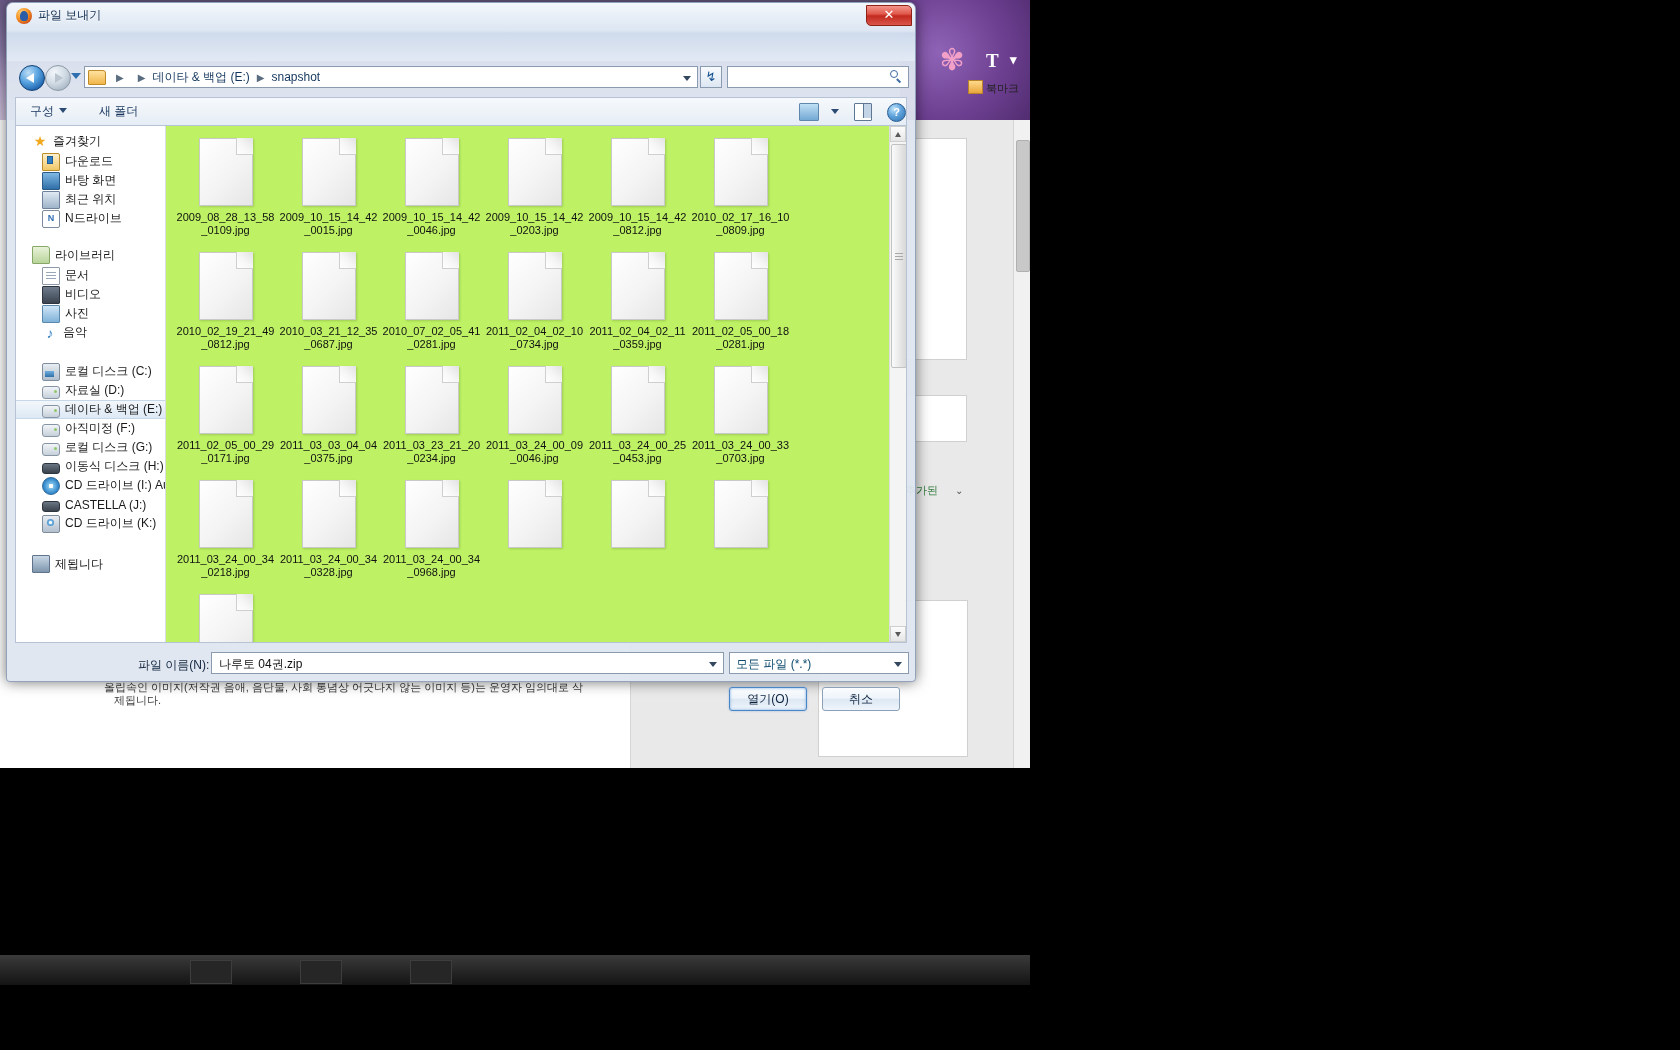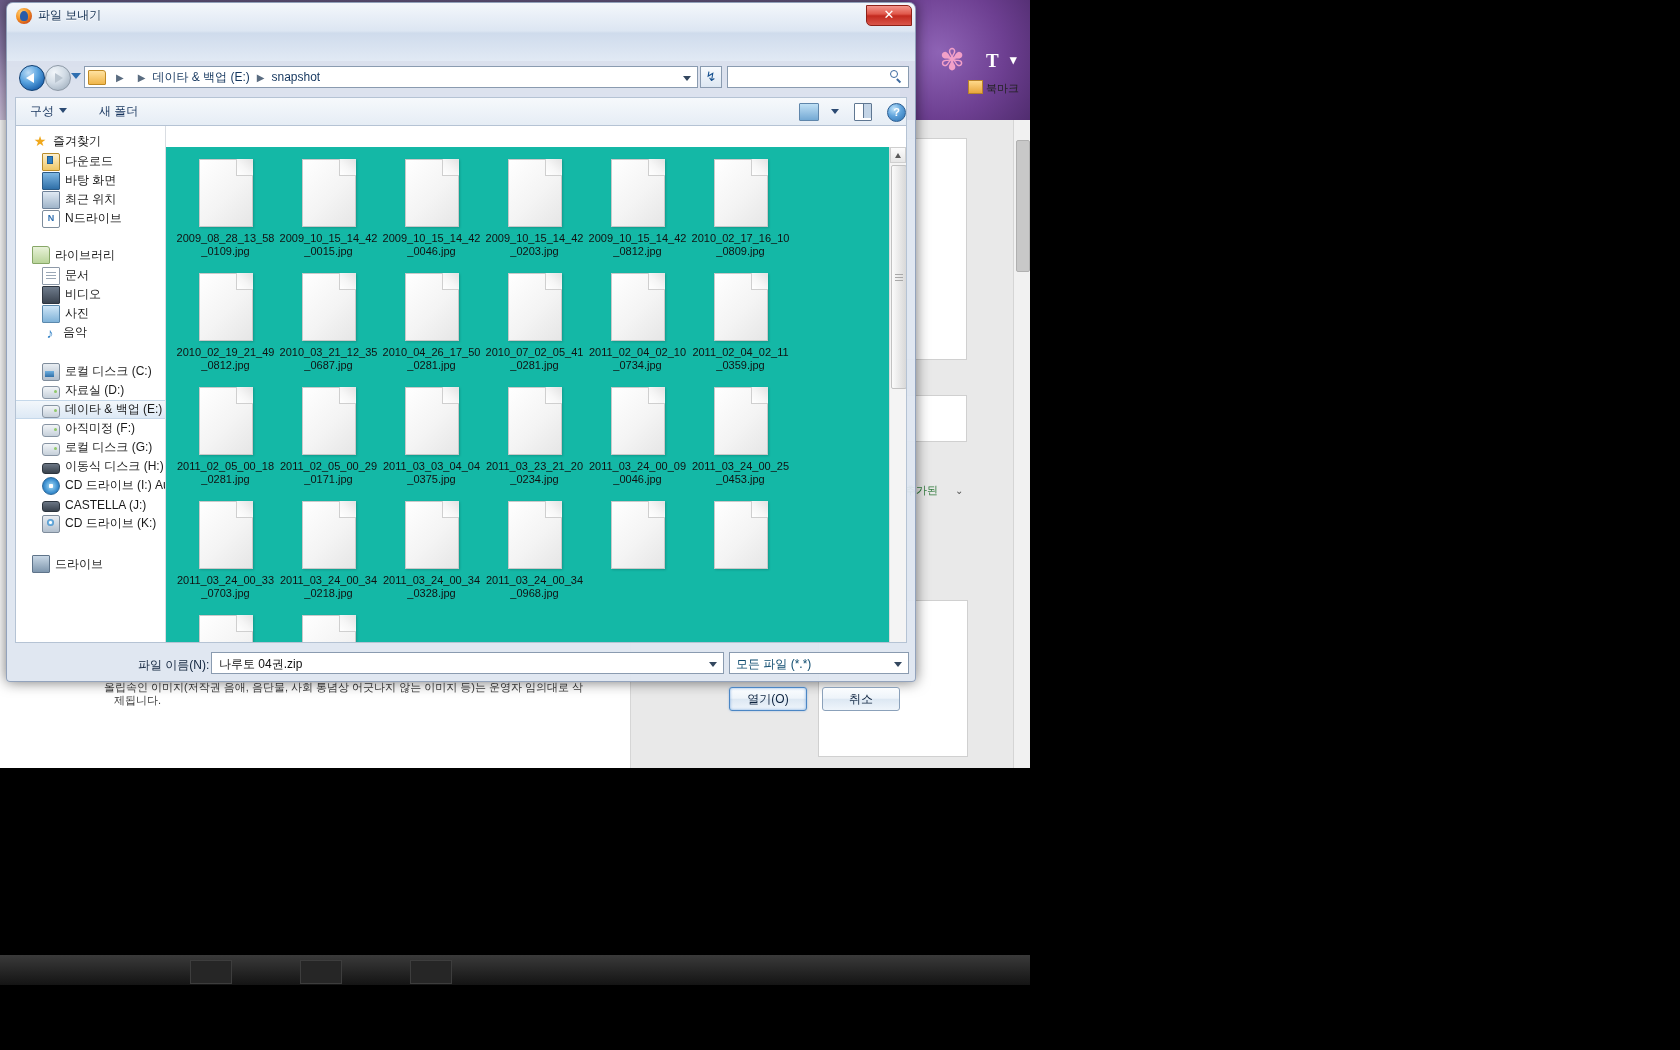--- a/index.html
+++ b/index.html
@@ -345,22 +345,21 @@
     background: radial-gradient(circle, #ffffff 25%, #74b6e4 35%, #2e79b8 100%);
   }
   .ico-network {
     background: linear-gradient(180deg,#c9d8e6,#7e96ad);
     border: 1px solid #5f748a; border-radius: 1px;
   }
 
   
   .filepane {
     position: relative; flex: 1 1 auto; height: 100%; overflow: hidden;
-    background: #14b8a6;
-    margin-top: 21px;
+    background: #bef264;
   }
   .file-grid {
     position: absolute; left: 0; top: 0; right: 16px; bottom: 0;
     padding: 8px 0 0 8px; box-sizing: border-box;
     display: flex; flex-wrap: wrap; align-content: flex-start;
     overflow: hidden;
   }
   .file-cell {
     width: 103px; height: 114px; flex: 0 0 103px;
     display: flex; flex-direction: column; align-items: center;
@@ -625,21 +624,21 @@
             <span class="ni-ico ico-cddrv"></span>
             <span class="ni-label">CD 드라이브 (K:)</span>
           </div>
         </div>
 
         <div class="nav-gap" style="height:18px;"></div>
 
         <div class="nav-group">
           <div class="nav-head">
             <span class="ni-ico ico-network"></span>
-            <span class="ni-label">드라이브</span>
+            <span class="ni-label">제됩니다</span>
           </div>
         </div>
       </div>
 
       <div class="filepane">
         <div class="file-grid" id="file-grid">
             <div class="file-cell">
               <div class="file-icon">
                 <span class="fold"></span>
               </div>
@@ -679,26 +678,20 @@
               <div class="file-icon">
                 <span class="fold"></span>
               </div>
               <div class="file-name">2010_02_19_21_49_0812.jpg</div>
             </div>
             <div class="file-cell">
               <div class="file-icon">
                 <span class="fold"></span>
               </div>
               <div class="file-name">2010_03_21_12_35_0687.jpg</div>
-            </div>
-            <div class="file-cell">
-              <div class="file-icon">
-                <span class="fold"></span>
-              </div>
-              <div class="file-name">2010_04_26_17_50_0281.jpg</div>
             </div>
             <div class="file-cell">
               <div class="file-icon">
                 <span class="fold"></span>
               </div>
               <div class="file-name">2010_07_02_05_41_0281.jpg</div>
             </div>
             <div class="file-cell">
               <div class="file-icon">
                 <span class="fold"></span>

